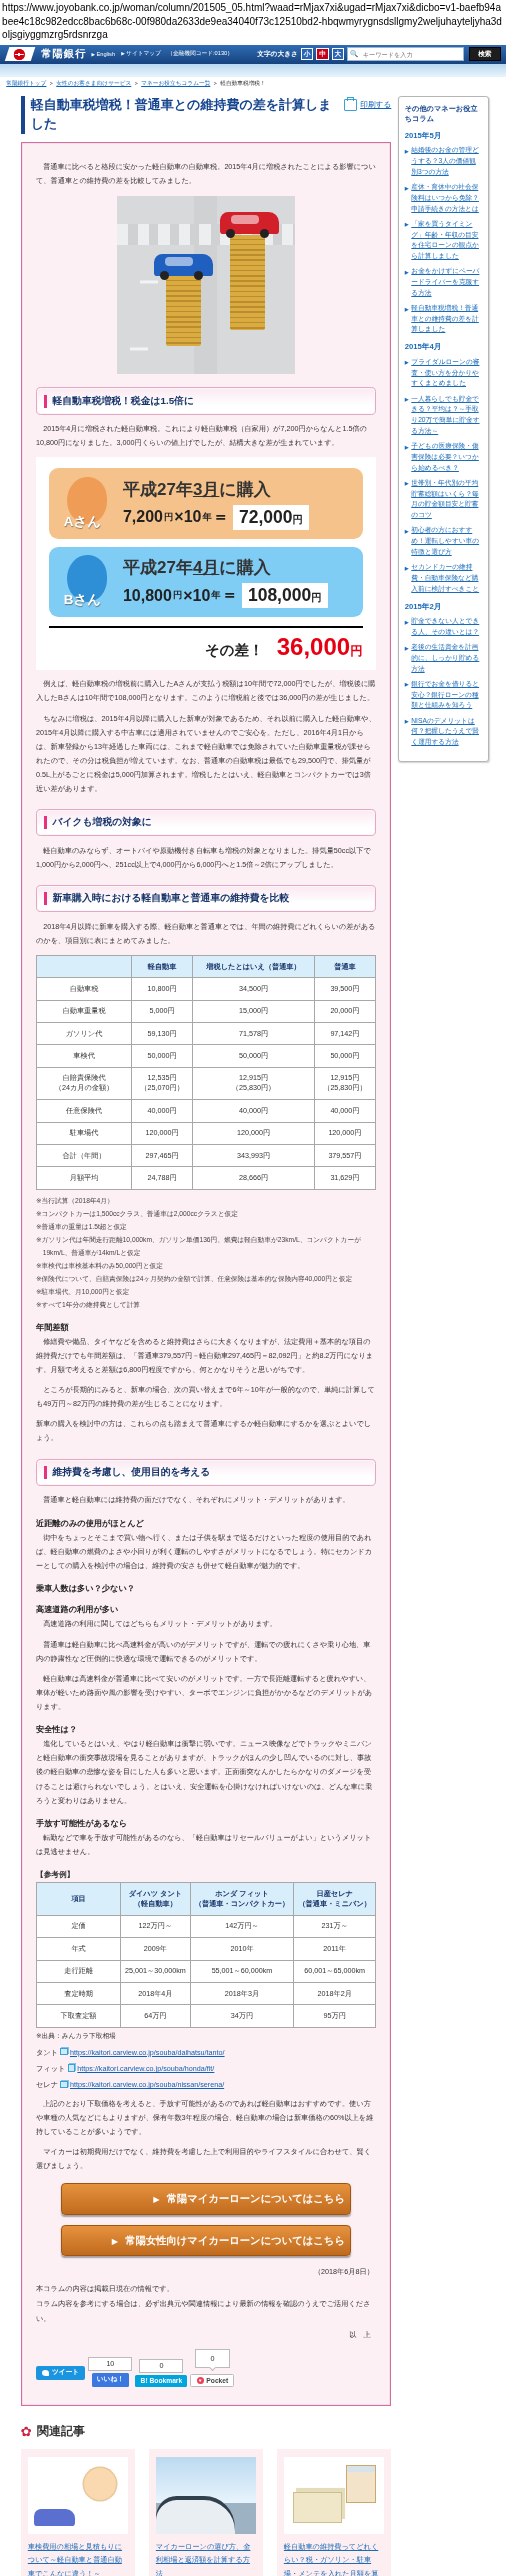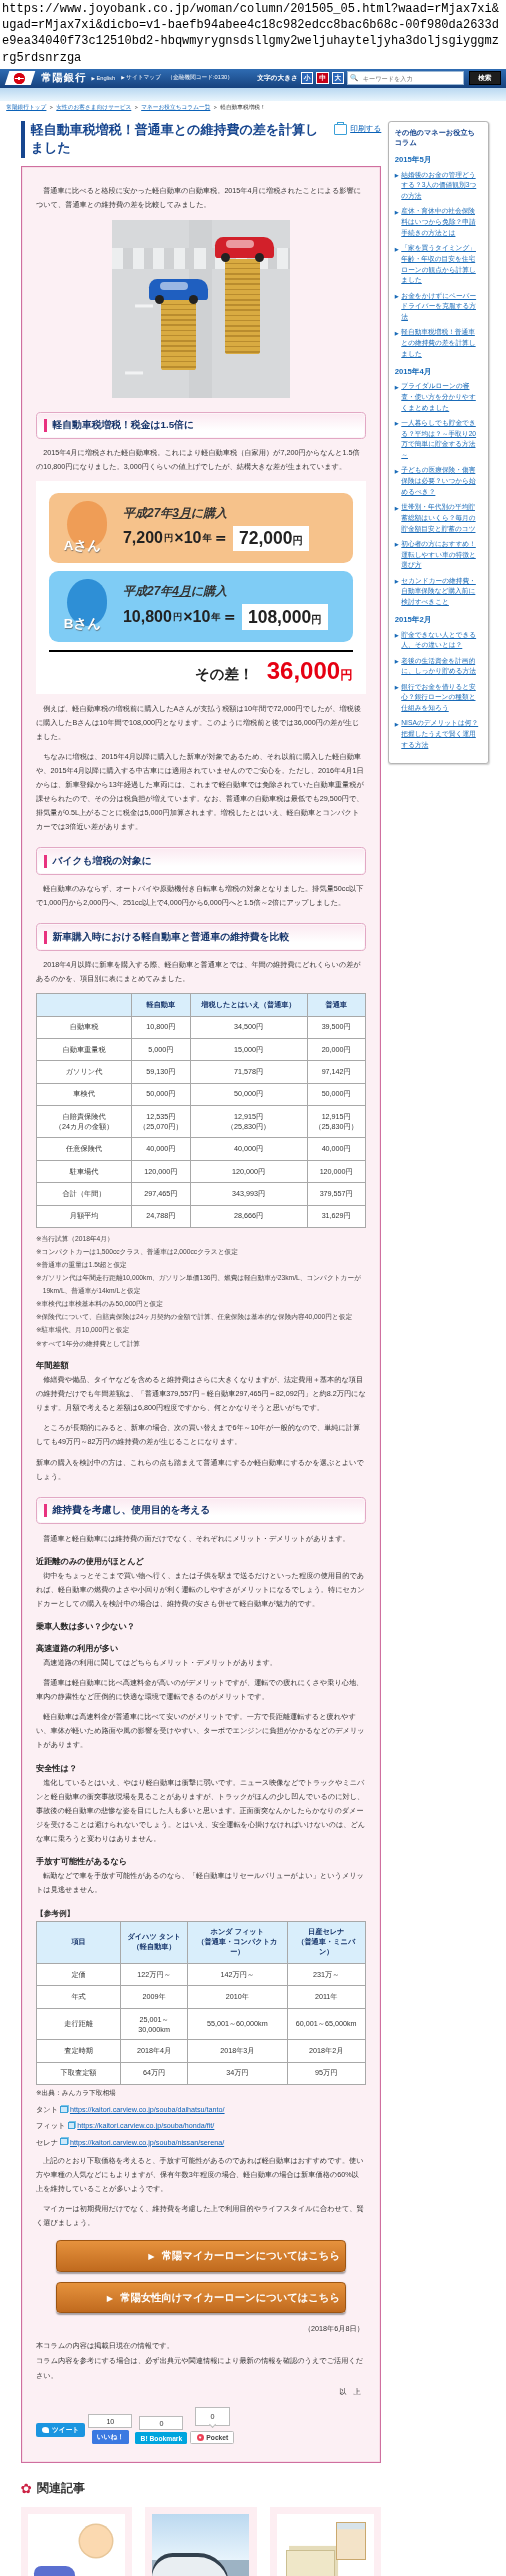--- a/index.html
+++ b/index.html
@@ -1,19 +1,19 @@
 <!DOCTYPE html>
 <html lang="ja" style="font-size:8.2px"><head>
 <meta charset="utf-8">
 <style>
   html,body{margin:0;padding:0;background:#fff;}
   body{width:506px;font-family:"Liberation Sans","DejaVu Sans",sans-serif;color:#333;}
   a{cursor:pointer;}
   
-  .url-head{font-size:12px;line-height:1.35;padding:1px 2.1px 3.1px;word-break:break-all;color:#000;font-family:Liberation Mono, monospace;}
+  .url-head{font-size:10px;line-height:1.35;padding:1px 2.1px 3.1px;word-break:break-all;color:#000;font-family:Liberation Sans, sans-serif;}
   
   .site-header{height:19px;background:linear-gradient(#2f6cb3,#16427e);display:flex;align-items:center;padding:0 5.2px;gap:5.2px;}
   .logo-wrap{display:flex;align-items:center;gap:3.1px;background:#fff;transform:skewX(-18deg);padding:1.5px 7.2px;margin-left:2.1px;}
   .logo-inner{transform:skewX(18deg);display:flex;align-items:center;gap:3.1px;}
   .logo-mark{width:11.3px;height:11.3px;border-radius:50%;background:radial-gradient(circle at 50% 50%,#fff 0 1.5px,#d7000f 1.5px 100%);box-shadow:inset 0 0 0 1px #d7000f;position:relative;}
   .logo-mark::before{content:"";position:absolute;left:1px;right:1px;top:4.6px;height:1.5px;background:#fff;}
   .bank-name-skew{color:#fff;font-size:10.3px;font-weight:bold;letter-spacing:1px;margin-left:3.1px;}
   .head-links{display:flex;gap:6.2px;color:#fff;font-size:5.7px;align-items:center;}
   .head-links .lnk::before{content:"▶ ";font-size:4.6px;}
   .head-right{margin-left:auto;display:flex;align-items:center;gap:3.1px;}
@@ -33,21 +33,21 @@
   
   .content-flex{display:flex;gap:6.2px;padding:5.2px 17.5px 0 20.6px;align-items:flex-start;}
   .main-col{flex:1;min-width:0;}
   
   .title-row{display:flex;align-items:flex-start;gap:5.2px;margin-bottom:8.2px;}
   .page-title{flex:1;border-left:4.1px solid #17468f;padding-left:6.2px;color:#17468f;font-size:13px;font-weight:bold;line-height:1.45;margin:0;}
   .print-link{display:flex;align-items:center;gap:3.1px;font-size:7.7px;color:#0b62b8;text-decoration:underline;white-space:nowrap;margin-top:3.1px;}
   .print-icon{width:11.3px;height:9.3px;border:1px solid #3aa0d8;border-radius:1px;position:relative;display:inline-block;}
   .print-icon::before{content:"";position:absolute;left:2.1px;right:2.1px;top:-3.1px;height:2.6px;border:1px solid #3aa0d8;border-bottom:none;}
   
-  .sidebar{width:101px;flex-shrink:0;}
+  .sidebar{width:91px;flex-shrink:0;}
   .side-box{border:0.5px solid #b5b5b5;border-radius:3.1px;background:#fff;padding:6.2px 6.2px 8.2px;box-shadow:0.5px 1px 1.5px rgba(0,0,0,.18);}
   .side-title{color:#17468f;font-weight:bold;font-size:7.2px;margin:0 0 2.1px;}
   .side-month{color:#1a6bb8;font-weight:bold;font-size:7.7px;text-align:left;margin:7.2px 0 2.1px;}
   .side-list{list-style:none;margin:0;padding:0;}
   .side-list li{display:flex;gap:2.6px;margin:4.6px 0;font-size:6.7px;line-height:1.6;}
   .side-list .arr{color:#1a6bb8;font-size:5.2px;margin-top:1.5px;}
   .side-list a{color:#1a6bb8;text-decoration:underline;}
   
   .article-box{border:0.5px solid #cf6f9f;background:#fcf0f4;padding:10.3px 14.4px 15.5px;box-shadow:0 0 0 0.5px #f3cbdc inset;}
   .p-body{font-size:7.2px;line-height:1.95;margin:6.2px 0;text-indent:1em;}
@@ -72,21 +72,21 @@
   .calc-white{background:#fff;padding:11.3px 13.4px 9.3px;margin:7.2px 0;}
   .person-row{border-radius:9.3px;padding:8.2px 10.3px;display:flex;align-items:center;gap:9.3px;margin-bottom:8.2px;}
   .row-a{background:#f6c28b;}
   .row-b{background:#7fccf5;}
   .sil{width:54px;height:54px;flex-shrink:0;position:relative;}
   .sil .head-c{position:absolute;left:7.2px;top:0;width:40px;height:47px;border-radius:50% 46% 48% 50%;}
   .row-a .head-c{background:#ef9d56;}
   .row-b .head-c{background:#2e8fd6;}
   .sil .plabel{position:absolute;left:4.1px;bottom:0;color:#fff;font-size:13.4px;font-weight:bold;text-shadow:0.5px 0.5px 1px rgba(80,80,80,.7);}
   .calc-lines{flex:1;}
-  .buy-line{font-size:12px;font-weight:bold;color:#333;margin-bottom:4.1px;font-style:italic;}
+  .buy-line{font-size:17px;font-weight:bold;color:#333;margin-bottom:4.1px;}
   .buy-line u{text-decoration:underline;}
   .formula{font-size:16px;font-weight:bold;color:#222;display:flex;align-items:center;flex-wrap:wrap;gap:1px;}
   .formula .unit{font-size:9.3px;}
   .result-box{background:#fff;padding:2.1px 6.2px;margin-left:3.1px;font-size:17.5px;}
   .result-box .unit{font-size:10.3px;}
   .diff-row{border-top:2.6px solid #000;padding-top:5.2px;display:flex;justify-content:flex-end;align-items:baseline;gap:13.4px;}
   .diff-label{font-size:14.4px;font-weight:bold;color:#222;}
   .diff-value{font-size:24px;font-weight:bold;color:#e60012;}
   .diff-value .unit{font-size:12.4px;}
   

